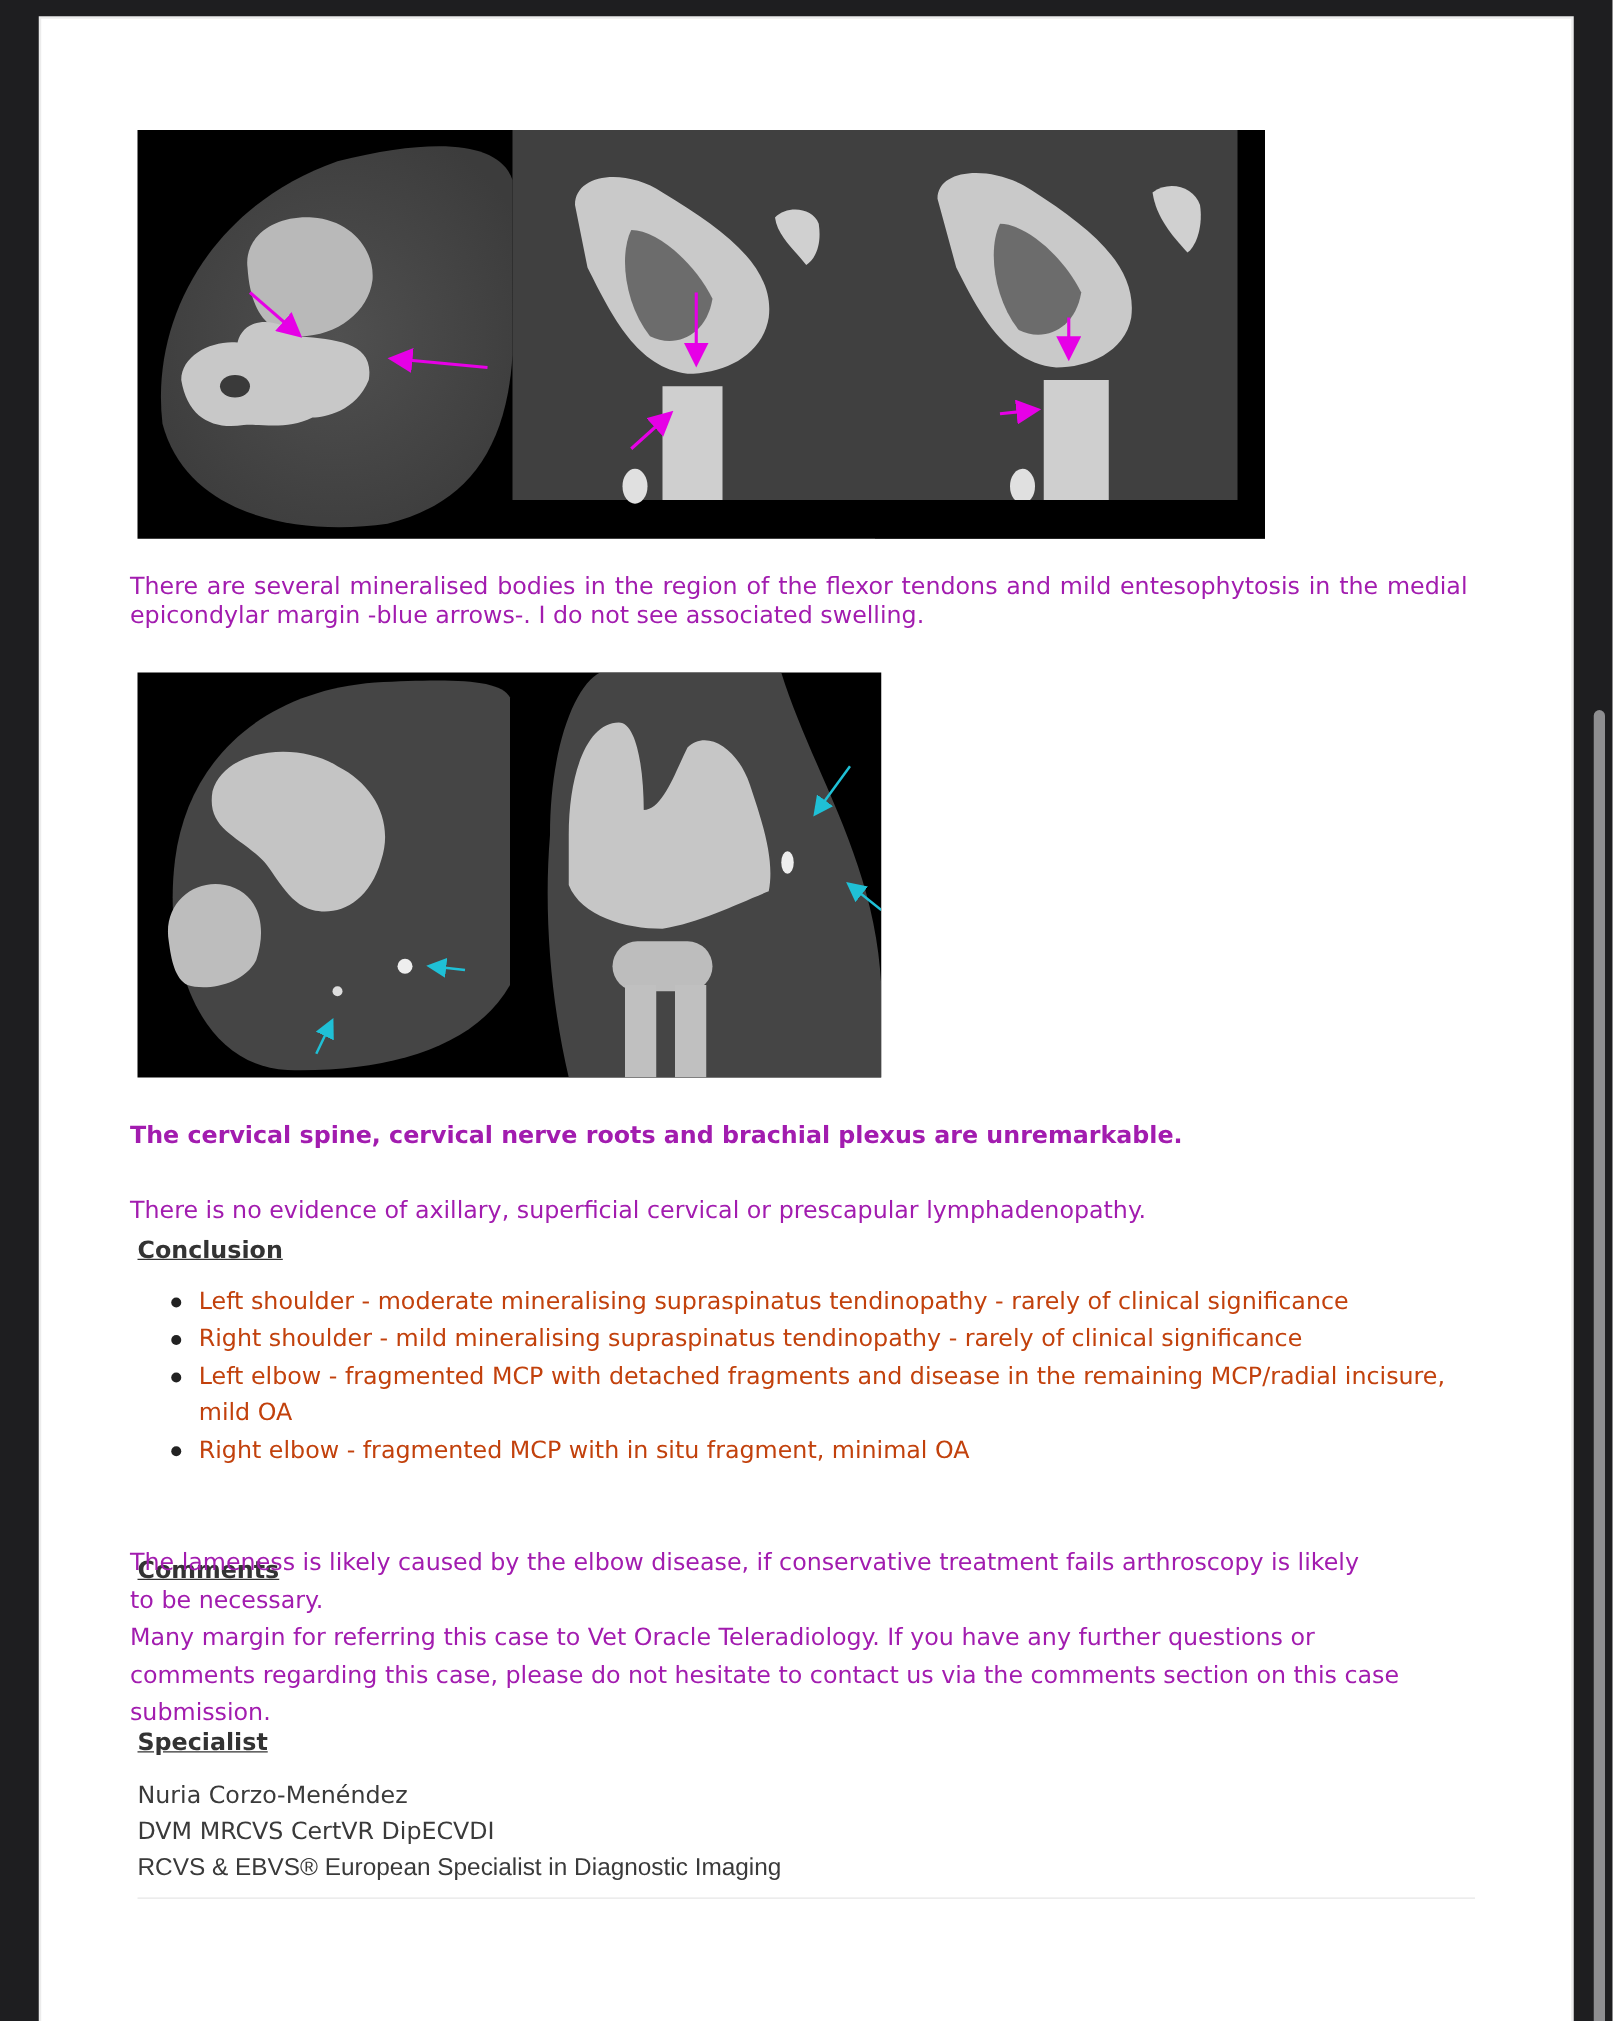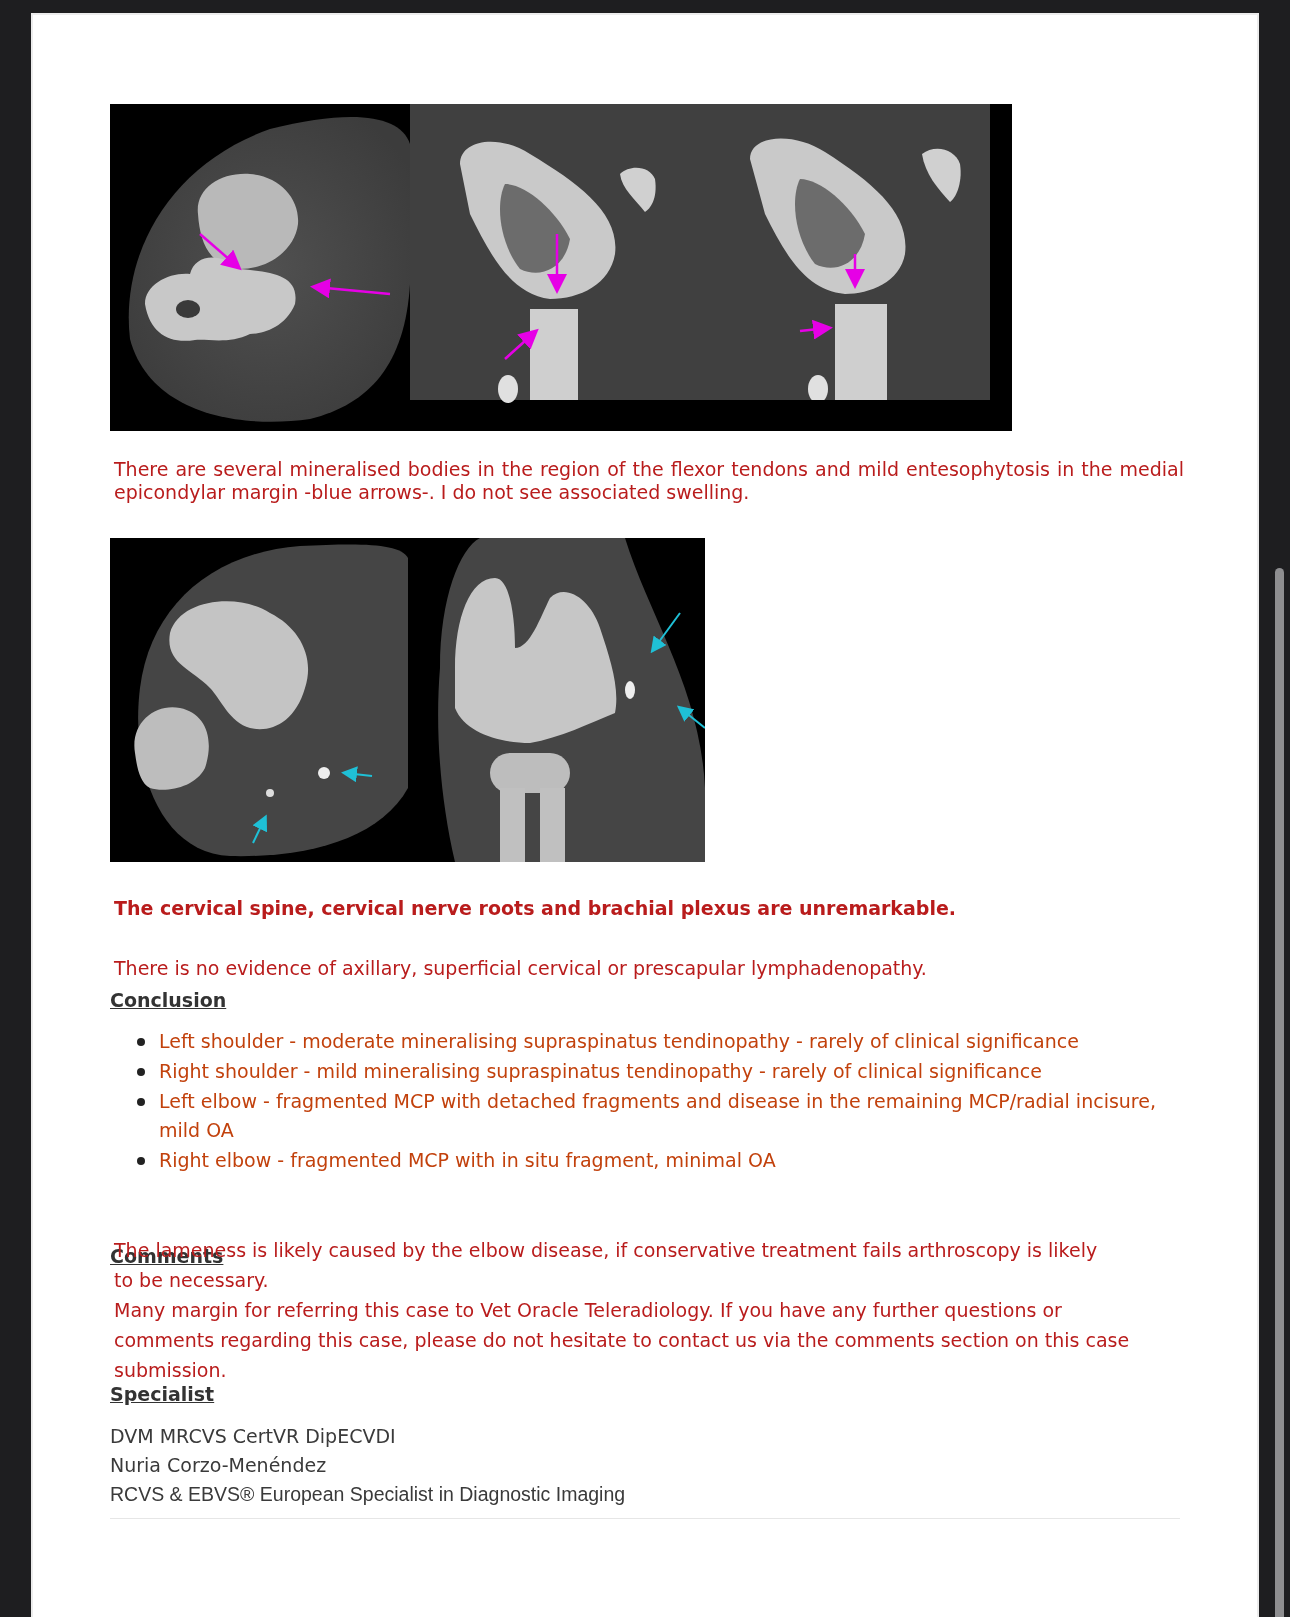--- a/index.html
+++ b/index.html
@@ -1,21 +1,21 @@
 <!DOCTYPE html>
 <html><head>
 <meta charset="utf-8">
 <style>
   html,body{margin:0;padding:0;}
   body{width:1290px;height:1617px;background:#1e1e20;position:relative;overflow:hidden;font-family:"DejaVu Sans","Liberation Sans",sans-serif;}
   .page{position:absolute;left:33px;top:15px;width:1224px;height:1640px;background:#ffffff;box-shadow:0 0 0 2px #ececec;}
   .figure{position:absolute;background:#000;overflow:hidden;}
   .fig1{left:77px;top:89px;width:902px;height:327px;}
   .fig2{left:77px;top:523px;width:595px;height:324px;}
-  .p{position:absolute;left:81px;width:1070px;font-size:19px;line-height:23px;color:#b91c1c;margin:0;}
+  .p{position:absolute;left:71px;width:1070px;font-size:19px;line-height:23px;color:#a21caf;margin:0;}
   .just{text-align:justify;}
   .h{position:absolute;left:77px;font-size:19px;font-weight:bold;color:#333;text-decoration:underline;margin:0;}
   ul.bul{position:absolute;left:77px;width:1070px;margin:0;padding:0;list-style:none;font-size:19px;color:#c2410c;}
   ul.bul li{position:relative;padding-left:49px;line-height:29px;margin-bottom:1px;}
   ul.bul li::before{content:"";position:absolute;left:27px;top:11px;width:8px;height:8px;border-radius:50%;background:#222;}
   .sig{position:absolute;left:77px;font-size:19px;line-height:29px;color:#3a3a3a;}
   .sig .l3{font-family:Liberation Sans, sans-serif;font-size:19.5px;}
   .hr{position:absolute;left:77px;top:1503px;width:1070px;height:1px;background:#e6e6e6;}
   .scroll-track{position:absolute;left:1274px;top:0;width:11px;height:1617px;}
   .scroll-thumb{position:absolute;left:1275px;top:568px;width:9px;height:1060px;border-radius:5px;background:#8e8e90;}
@@ -115,22 +115,22 @@
   </ul>
 
   <h3 class="h" style="top:1230px;">Comments</h3>
   <div class="p" style="top:1220px;line-height:30px;">
     <div style="width:990px;">The lameness is likely caused by the elbow disease, if conservative treatment fails arthroscopy is likely to be necessary.</div>
     <div style="width:1020px;">Many margin for referring this case to Vet Oracle Teleradiology.  If you have any further questions or comments regarding this case, please do not hesitate to contact us via the comments section on this case submission.</div>
   </div>
 
   <h3 class="h" style="top:1368px;">Specialist</h3>
   <div class="sig" style="top:1407px;">
+    <div>Nuria Corzo-Menéndez</div>
     <div>DVM MRCVS CertVR DipECVDI</div>
-    <div>Nuria Corzo-Menéndez</div>
     <div class="l3">RCVS &amp; EBVS® European Specialist in Diagnostic Imaging</div>
   </div>
 
   <div class="hr"></div>
 </div>
 
 <div class="scroll-track"></div>
 <div class="scroll-thumb"></div>
 
 </body></html>

